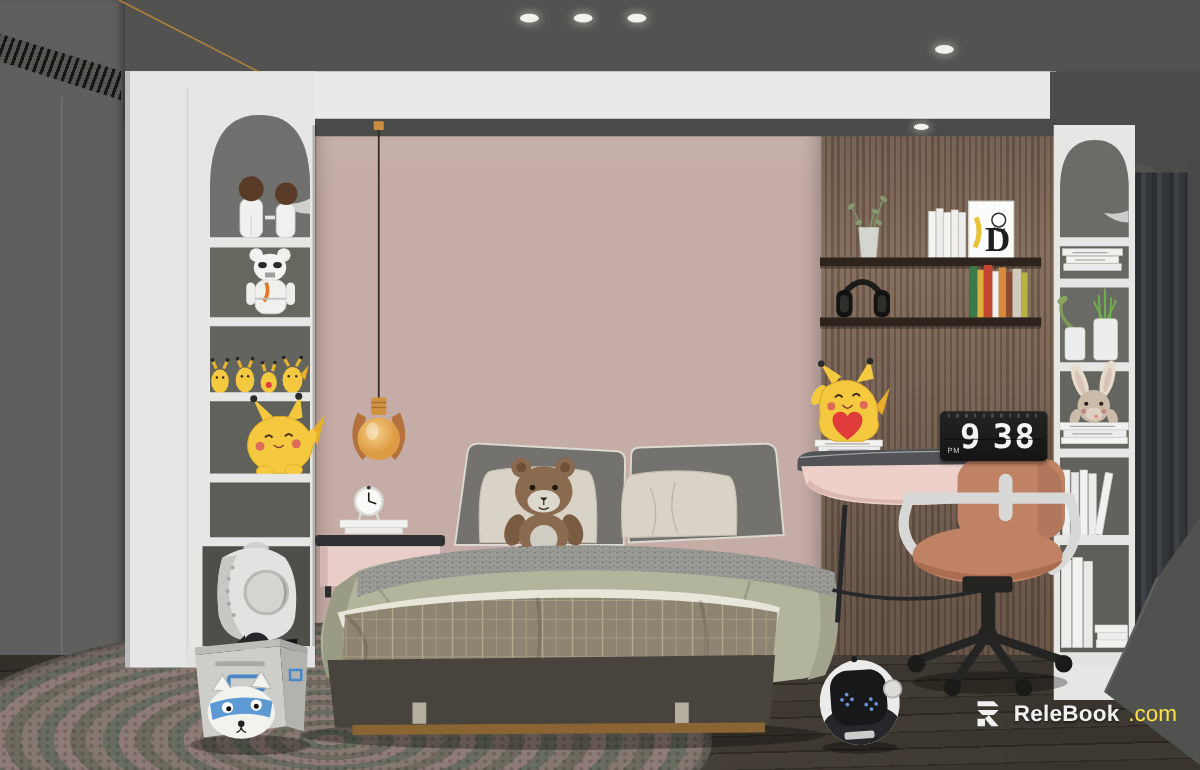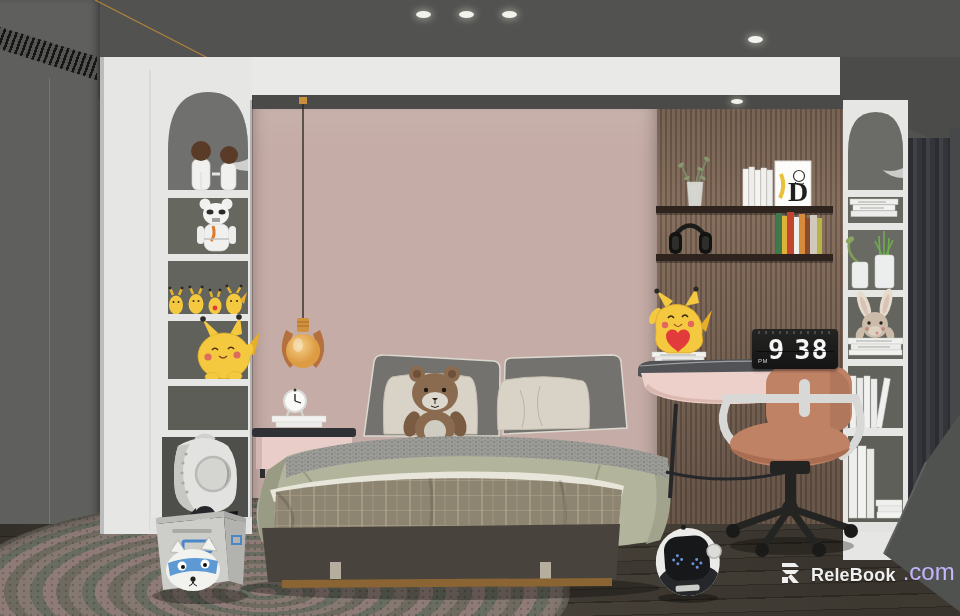--- a/index.html
+++ b/index.html
@@ -46,24 +46,24 @@
     box-shadow:0 2px 3px rgba(0,0,0,.4);display:flex;align-items:center;
     padding:0 0 0 16px;box-sizing:border-box;gap:9px;}
   .flipclock:before{content:"";position:absolute;left:6px;right:6px;top:2px;height:3px;
     background:repeating-linear-gradient(90deg,#4a4a48 0 2px,transparent 2px 7px);}
   .flipclock:after{content:"";position:absolute;left:4px;right:4px;top:55%;height:1px;
     background:rgba(0,0,0,.55);}
   .digit{font-family:"DejaVu Sans Mono",monospace;font-weight:bold;font-size:27px;
     line-height:1;color:var(--clock-digits,#f5f5f5);letter-spacing:1px;}
   .pm{position:absolute;left:6px;bottom:5px;font-size:6px;color:#cfcfcd;letter-spacing:.5px;}
   
-  .watermark{left:778px;top:558px;z-index:9;display:flex;align-items:flex-end;gap:7px;}
+  .watermark{left:778px;top:558px;z-index:9;display:flex;align-items:center;gap:7px;}
   .wm-brand{color:var(--watermark-text,#f0f0f0);font-size:18px;font-weight:bold;letter-spacing:.2px;
     text-shadow:0 1px 2px rgba(0,0,0,.5);}
-  .wm-suffix{color:#c4b5fd;font-size:24px;font-weight:normal;}
+  .wm-suffix{color:#fde047;font-size:18px;font-weight:normal;}
 </style>
 </head>
 <body>
 
 <div id="stage">
 
   <div class="abs wardrobe"></div>
   <div class="abs wardrobe-seam"></div>
   <div class="abs vent"></div>
   <div class="abs bulkhead"></div>

